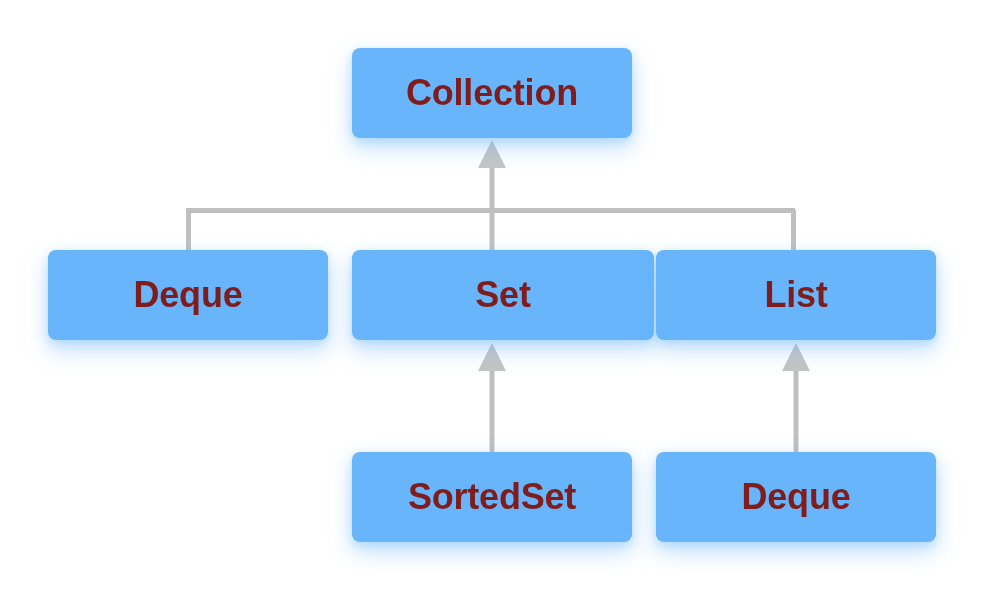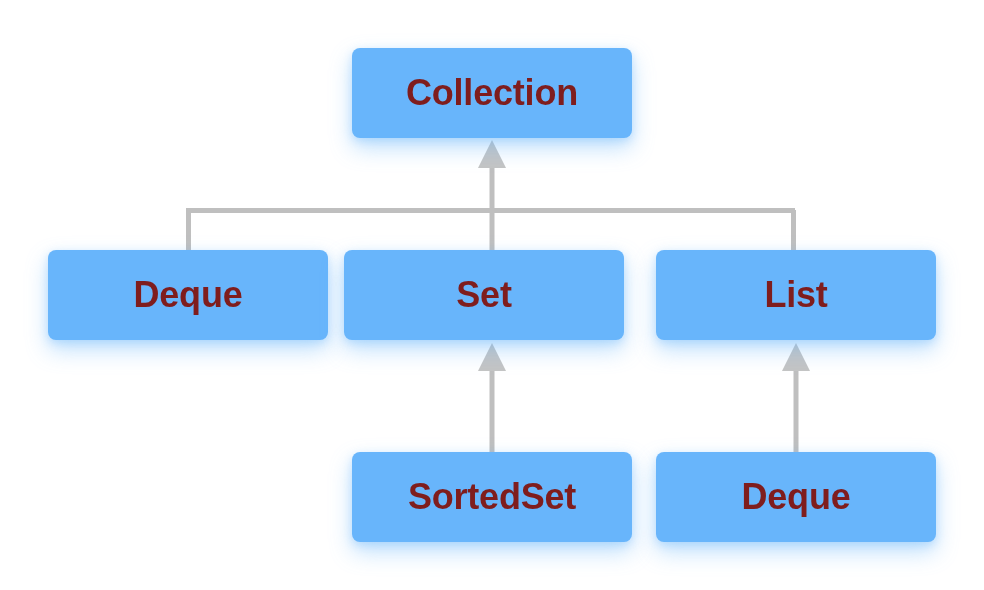--- a/index.html
+++ b/index.html
@@ -46,21 +46,21 @@
     font-size: 36px;
     font-weight: bold;
     line-height: 1;
     letter-spacing: -0.2px;
     white-space: nowrap;
     user-select: none;
   }
   
   #node-collection { left: 352px; top: 48px;  width: 280px; height: 90px; }
   #node-list       { left: 48px;  top: 250px; width: 280px; height: 90px; }
-  #node-set        { left: 344px; top: 250px; width: 280px; height: 90px; }
+  #node-set        { left: 352px; top: 250px; width: 302px; height: 90px; }
   #node-queue      { left: 656px; top: 250px; width: 280px; height: 90px; }
   #node-sortedset  { left: 352px; top: 452px; width: 280px; height: 90px; }
   #node-deque      { left: 656px; top: 452px; width: 280px; height: 90px; }
 </style>
 </head>
 <body>
 
 <div id="diagram-canvas">
 
   <svg id="connector-layer" width="984" height="590" viewBox="0 0 984 590" xmlns="http://www.w3.org/2000/svg">

